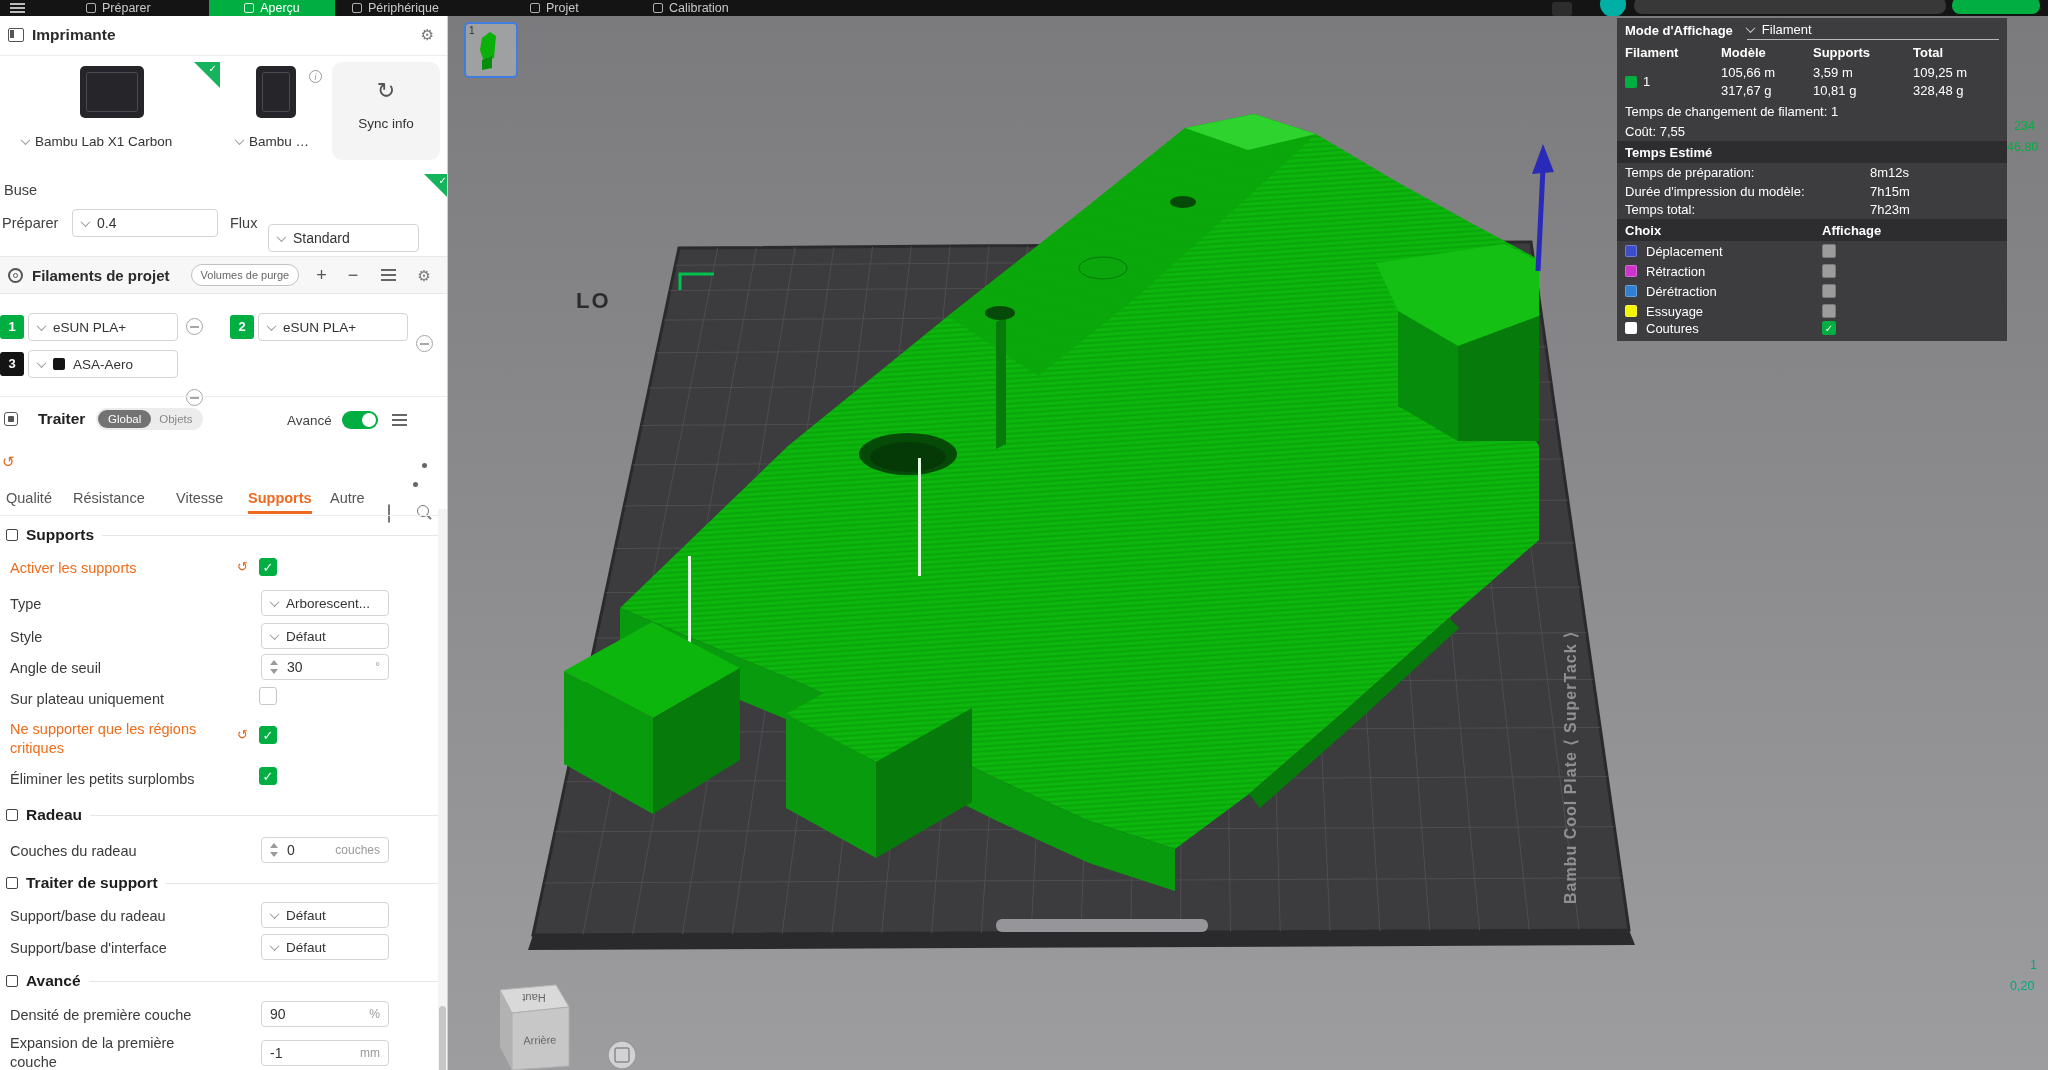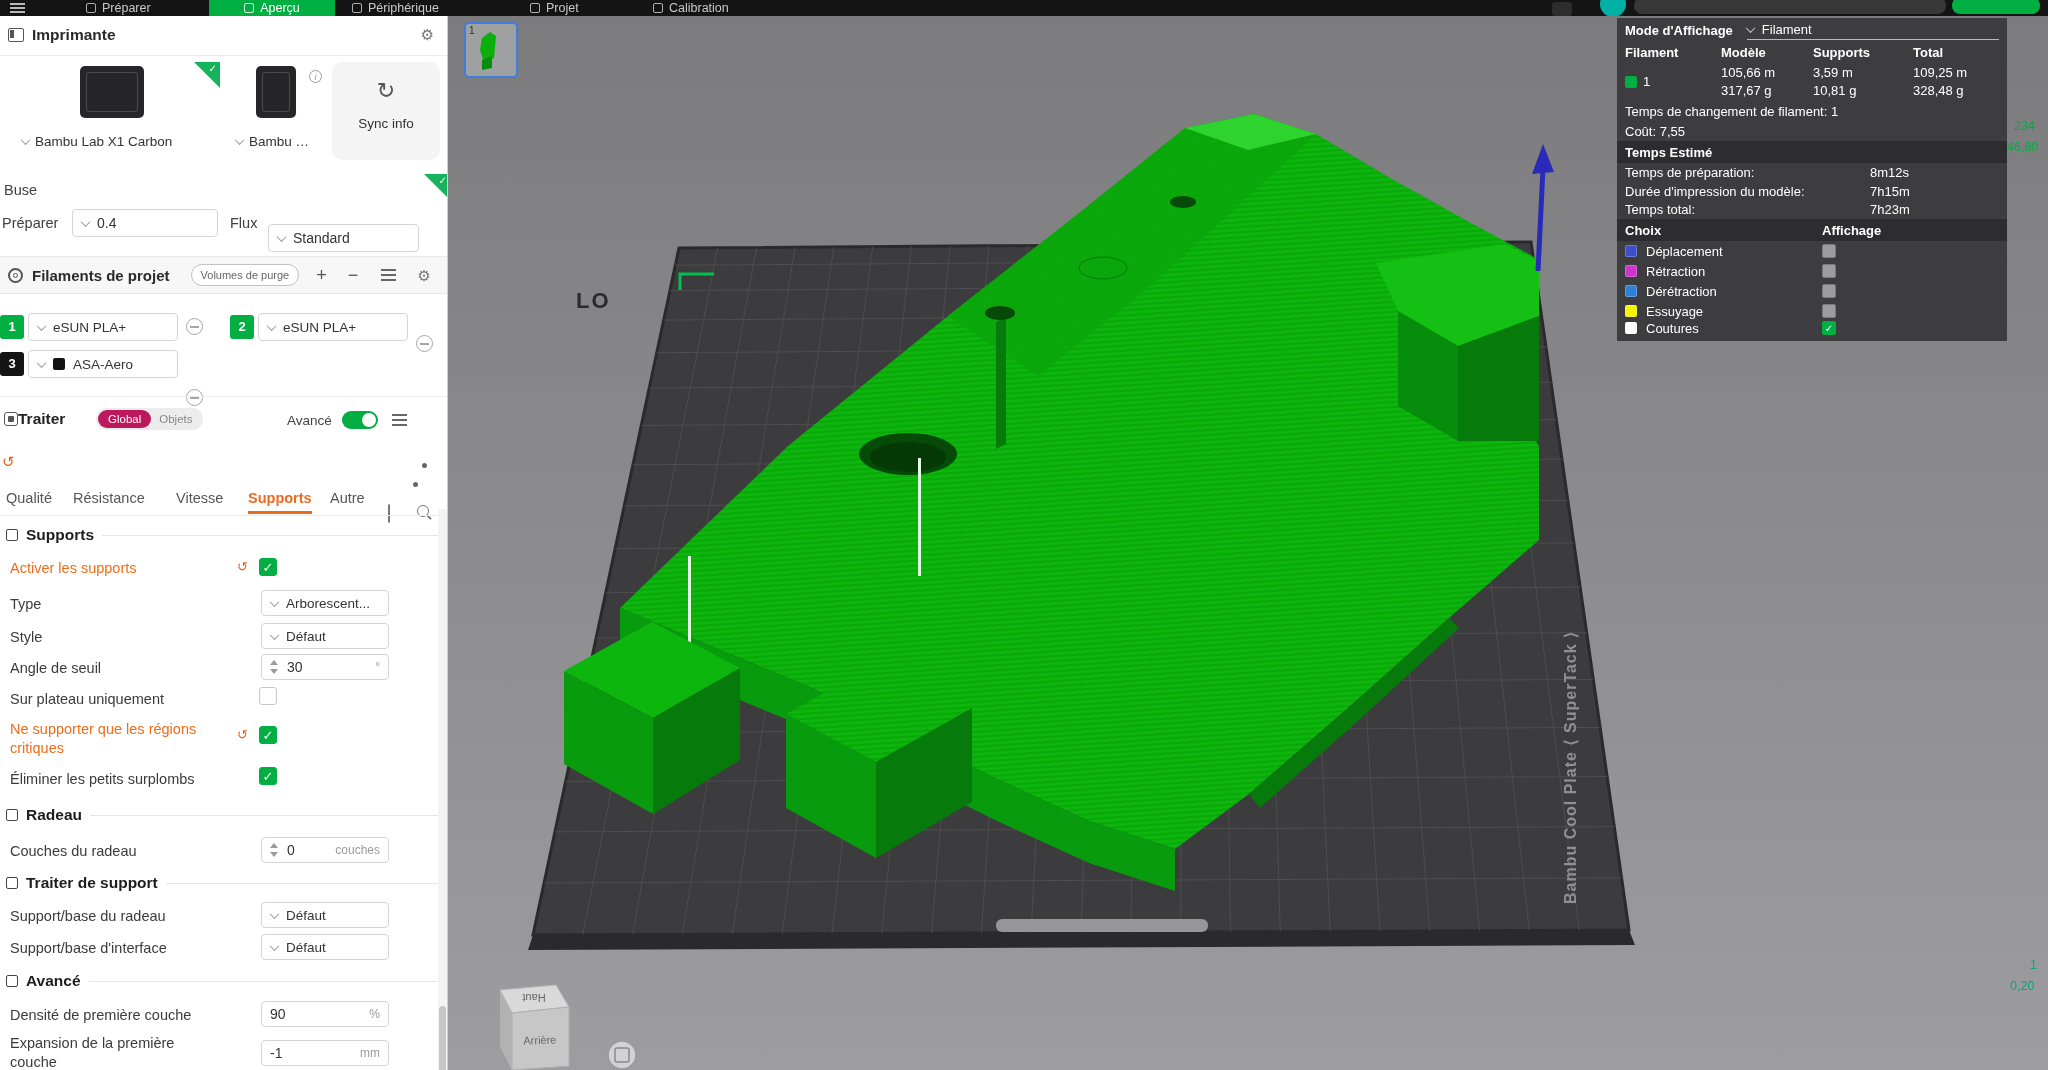--- a/index.html
+++ b/index.html
@@ -40,21 +40,21 @@
   .pill{height:22px;border:1px solid #c2c2c2;border-radius:11px;padding:0 9px;font-size:11px;color:#666;display:flex;align-items:center;background:#fff;white-space:nowrap}
   .pm{font-size:18px;color:#555;line-height:1}
   .slotnum{position:absolute;width:24px;height:24px;border-radius:3px;color:#fff;font-size:13px;font-weight:bold;text-align:center;line-height:24px}
   .mc{width:17px;height:17px;border:1.5px solid #a6a6a6;border-radius:50%;position:relative}
   .mc::after{content:"";position:absolute;left:3px;right:3px;top:7px;height:1.6px;background:#a6a6a6}
   .swatch{width:12px;height:12px;border-radius:2px;flex:none}
   .divline{position:absolute;left:0;width:448px;height:1px;background:#ececec}
   .chip{width:14px;height:14px;border:1.6px solid #555;border-radius:3px;position:relative;flex:none}
   .chip::after{content:"";position:absolute;inset:3px;background:#555;border-radius:1px}
   .seg{position:absolute;display:flex;align-items:center;background:#ececec;border-radius:11px;height:22px;padding:2px}
-  .seg .on{background:#be185d;color:#fff;border-radius:9px;padding:0 10px;height:18px;line-height:18px;font-size:11.5px}
+  .seg .on{background:#737373;color:#fff;border-radius:9px;padding:0 10px;height:18px;line-height:18px;font-size:11.5px}
   .seg .off{color:#888;padding:0 8px;font-size:11.5px}
   .tgl{position:absolute;width:36px;height:18px;border-radius:9px;background:#00ae42}
   .tgl::after{content:"";position:absolute;right:2px;top:2px;width:14px;height:14px;border-radius:50%;background:#fff}
   .ico-lines{width:15px;height:12px;background:repeating-linear-gradient(#666 0 2px,transparent 2px 5px)}
   .ico-tune{position:relative;width:15px;height:10px;border-top:2px solid #666;border-bottom:2px solid #666}
   .ico-tune::after{content:"";position:absolute;top:-3.5px;left:2px;width:5px;height:5px;border-radius:50%;background:#666}
   .ico-tune::before{content:"";position:absolute;bottom:-3.5px;right:2px;width:5px;height:5px;border-radius:50%;background:#666}
   .refr{color:#e8661a;font-size:15px;line-height:1}
   .refr.sm{font-size:13px}
   .docico{width:12px;height:15px;border:1.5px solid #777;border-radius:2px;position:relative}
@@ -343,21 +343,21 @@
   <div class="ddl abs" style="left:28px;top:334px;width:150px">
     <span class="chev"></span>
     <span class="swatch" style="background-color: rgb(20, 20, 20);"></span>
     <span style="font-size:13.5px">ASA-Aero</span>
   </div>
   <div class="mc abs" style="left:186px;top:339px"></div>
 
   <div class="divline" style="top:380px"></div>
 
   
-  <div class="abs" style="left:4px;top:394px;display:flex;align-items:center;gap:0">
+  <div class="abs" style="left:4px;top:394px;display:flex;align-items:center;gap:20px">
     <span class="chip"></span>
     <span style="font-size:15.5px;font-weight:bold;color:#222">Traiter</span>
   </div>
   <div class="seg" style="left:96px;top:392px">
     <span class="on">Global</span>
     <span class="off">Objets</span>
   </div>
   <span class="abs" style="left:287px;top:397px;font-size:13.5px;color:#444">Avancé</span>
   <div class="tgl" style="left:342px;top:395px"></div>
   <span class="ico-lines abs" style="left:392px;top:398px"></span>

